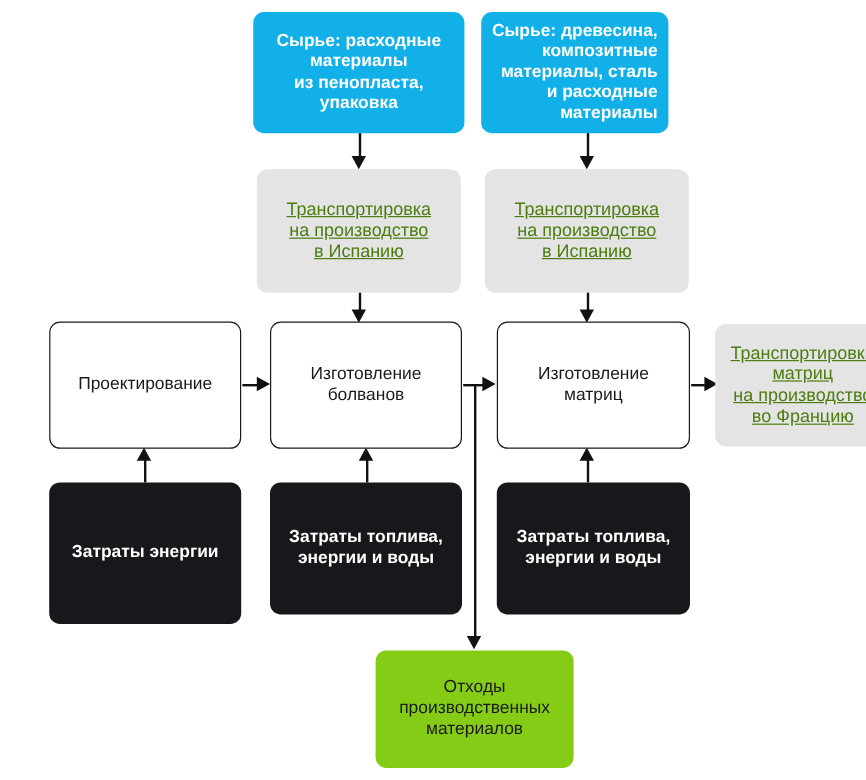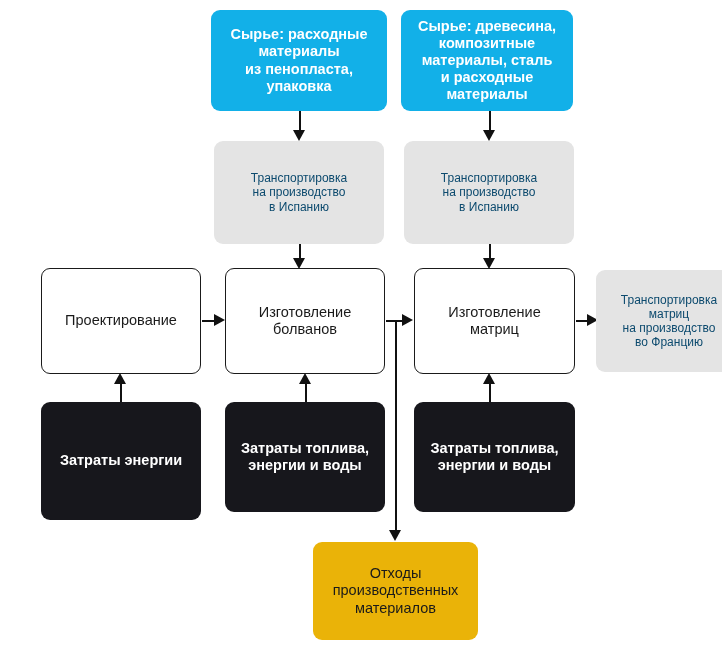--- a/index.html
+++ b/index.html
@@ -30,39 +30,40 @@
     white-space: pre-line;
   }
   .node-blue {
     background: #12b0e8;
     color: #ffffff;
     font-weight: bold;
     font-size: 14.5px;
   }
   .node-gray {
     background: #e4e4e4;
-    color: #0c4a6e;
+    color: #4d7c0f;
     font-weight: normal;
-    font-size: 12px;
+    font-size: 15px;
+    text-decoration: underline;
   }
   .node-white {
     background: #ffffff;
     color: #1a1a1a;
     border: 1.5px solid #1a1a1a;
     font-weight: normal;
     font-size: 14.5px;
   }
   .node-black {
     background: #17171c;
     color: #ffffff;
     font-weight: bold;
     font-size: 14.5px;
   }
   .node-orange {
-    background: #eab308;
+    background: #84cc16;
     color: #1a1a1a;
     font-weight: normal;
     font-size: 14.5px;
   }
   .conn {
     position: absolute;
     background: #111111;
   }
   .conn-v { width: 1.6px; }
   .conn-h { height: 1.6px; }
@@ -124,21 +125,21 @@
   <div class="arrowhead arrow-up" style="left:263px; top:373px;"></div>
 
   <div class="conn conn-v" style="left:453px; top:381px; height:21px;"></div>
   <div class="arrowhead arrow-up" style="left:447px; top:373px;"></div>
 
   <div class="node node-blue" style="left:175px; top:10px; width:176px; height:101px;">Сырье: расходные
 материалы
 из пенопласта,
 упаковка</div>
 
-  <div class="node node-blue" style="left:365px; top:10px; width:172px; height:101px;">Сырье: древесина,
+  <div class="node node-blue" style="left:365px; top:10px; width:156px; height:101px;text-align:right;">Сырье: древесина,
 композитные
 материалы, сталь
 и расходные
 материалы</div>
 
   <div class="node node-gray" style="left:178px; top:141px; width:170px; height:103px;">Транспортировка
 на производство
 в Испанию</div>
 
   <div class="node node-gray" style="left:368px; top:141px; width:170px; height:103px;">Транспортировка

